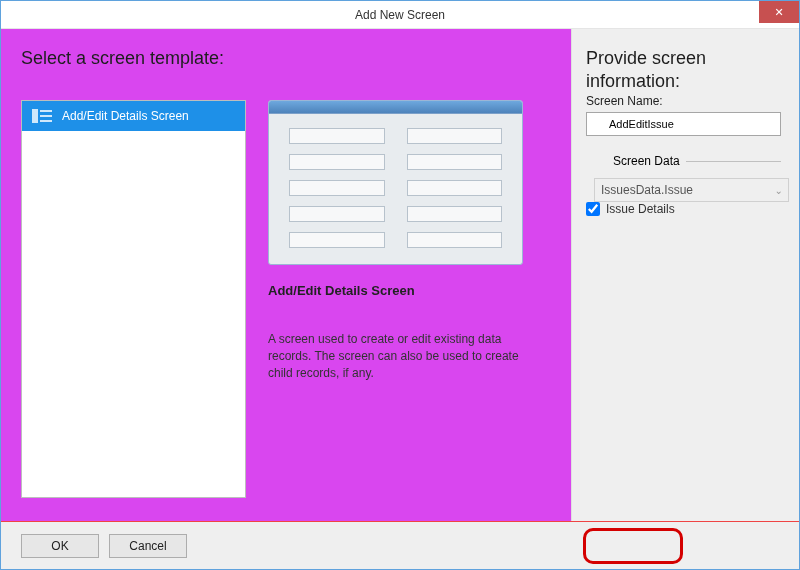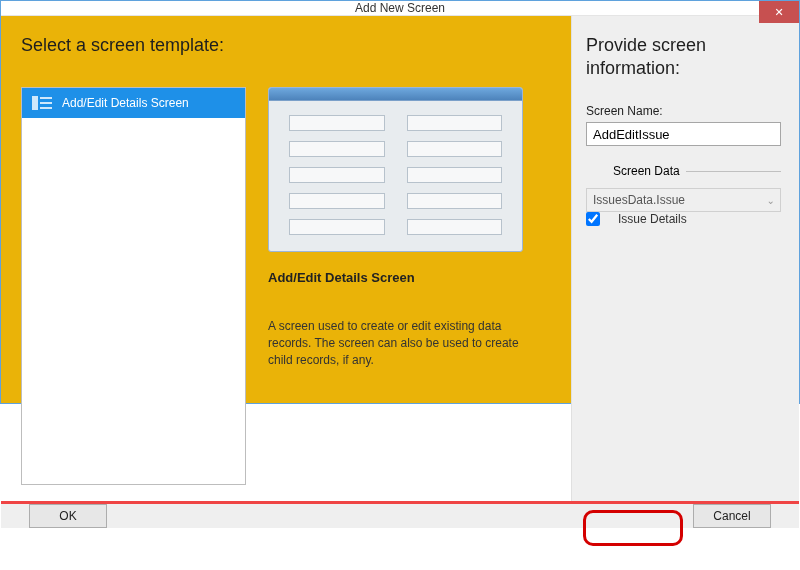--- a/index.html
+++ b/index.html
@@ -6,25 +6,25 @@
   body {
     font-family: "Segoe UI", Tahoma, sans-serif;
     font-size: 12px;
     background: #fff;
     width: 800px;
     height: 570px;
     overflow: hidden;
   }
   .dialog {
     width: 800px;
-    height: 404px;
+    height: 570px;
     border: 1px solid #5fa2dd;
     display: flex;
     flex-direction: column;
-    background: #eab308;
+    background: #d946ef;
   }
   .titlebar {
     height: 28px;
     background: #fff;
     border-bottom: 1px solid #e5e5e5;
     display: flex;
     align-items: center;
     justify-content: center;
     position: relative;
   }
@@ -62,21 +62,21 @@
     background: #efefef;
     border-left: 1px solid #e0e0e0;
   }
   .section-title {
     font-size: 18px;
     font-weight: 400;
     color: #1e1e1e;
     margin-bottom: 30px;
     line-height: 1.25;
   }
-  .right-pane .section-title { margin-bottom: 25px; }
+  .right-pane .section-title { margin-bottom: 2px; }
   .templates-row { display: flex; gap: 22px; justify-content: center; }
   .template-list {
     width: 225px;
     height: 398px;
     border: 1px solid #bdbdbd;
     background: #fff;
   }
   .template-item {
     display: flex;
     align-items: center;
@@ -162,22 +162,22 @@
   .field-label {
     font-size: 12px;
     color: #222;
     margin-bottom: 4px;
     display: block;
   }
   .text-input {
     width: 100%;
     height: 24px;
     border: 1px solid #a6a6a6;
-    padding: 2px 6px;
-    font-size: 13px;
+    padding: 2px 22px;
+    font-size: 11px;
     font-family: inherit;
     background: #fff;
   }
   .group {
     margin-top: 18px;
   }
   .group-header {
     display: flex;
     align-items: center;
     gap: 6px;
@@ -185,20 +185,21 @@
     margin-left: 27px;
   }
   .group-header .rule {
     flex: 1;
     height: 1px;
     background: #c0c0c0;
   }
   .select-wrap {
     position: relative;
     width: 100%;
+    margin-left: 8px;
   }
   .select-field {
     width: 100%;
     height: 24px;
     border: 1px solid #d0d0d0;
     background: #efefef;
     color: #555;
     padding: 2px 20px 2px 6px;
     display: flex;
     align-items: center;
@@ -211,37 +212,37 @@
     top: 50%;
     transform: translateY(-50%);
     color: #9a9a9a;
     font-size: 10px;
     pointer-events: none;
   }
   .addl-label { margin-top: 14px; margin-bottom: 6px; }
   .check-row {
     display: flex;
     align-items: center;
-    gap: 18px;
+    gap: 6px;
     font-size: 12px;
     color: #333;
   }
   .check-row input {
     width: 14px;
     height: 14px;
   }
   .footer {
     height: 48px;
-    border-top: 3px solid #ef4444;
+    border-top: 1px solid #ef4444;
     background: #efefef;
     display: flex;
     align-items: center;
-    justify-content: space-between;
+    justify-content: flex-start;
     gap: 10px;
-    padding: 0 28px;
+    padding: 0 20px;
   }
   .btn {
     min-width: 78px;
     height: 24px;
     border: 1px solid #adadad;
     background: #e7e7e7;
     font-size: 12px;
     font-family: inherit;
     cursor: pointer;
     padding: 0 10px;

